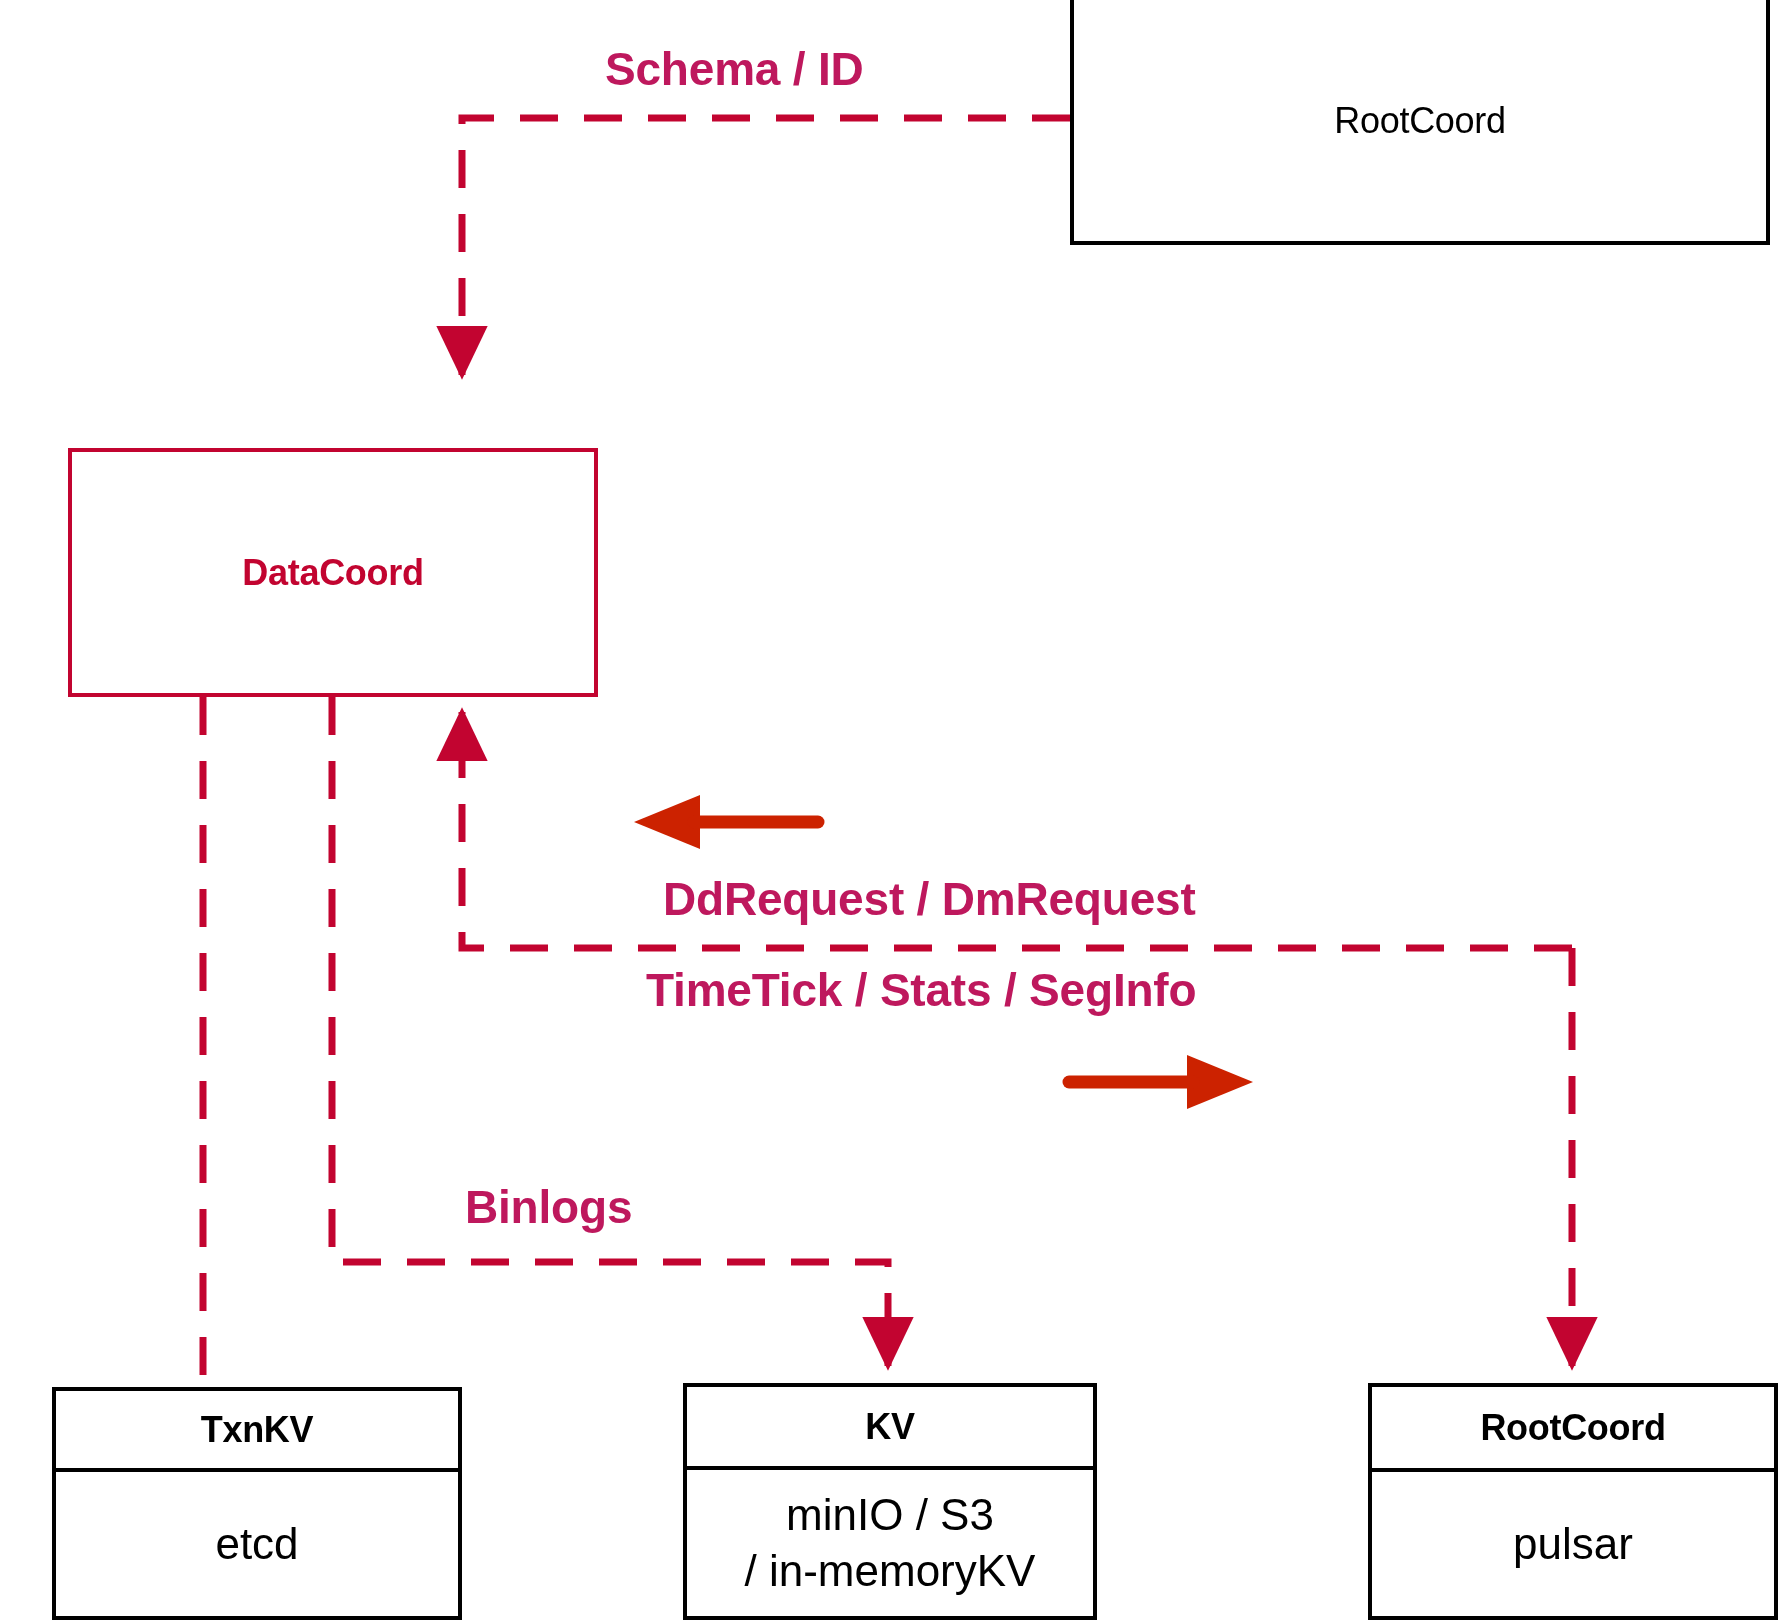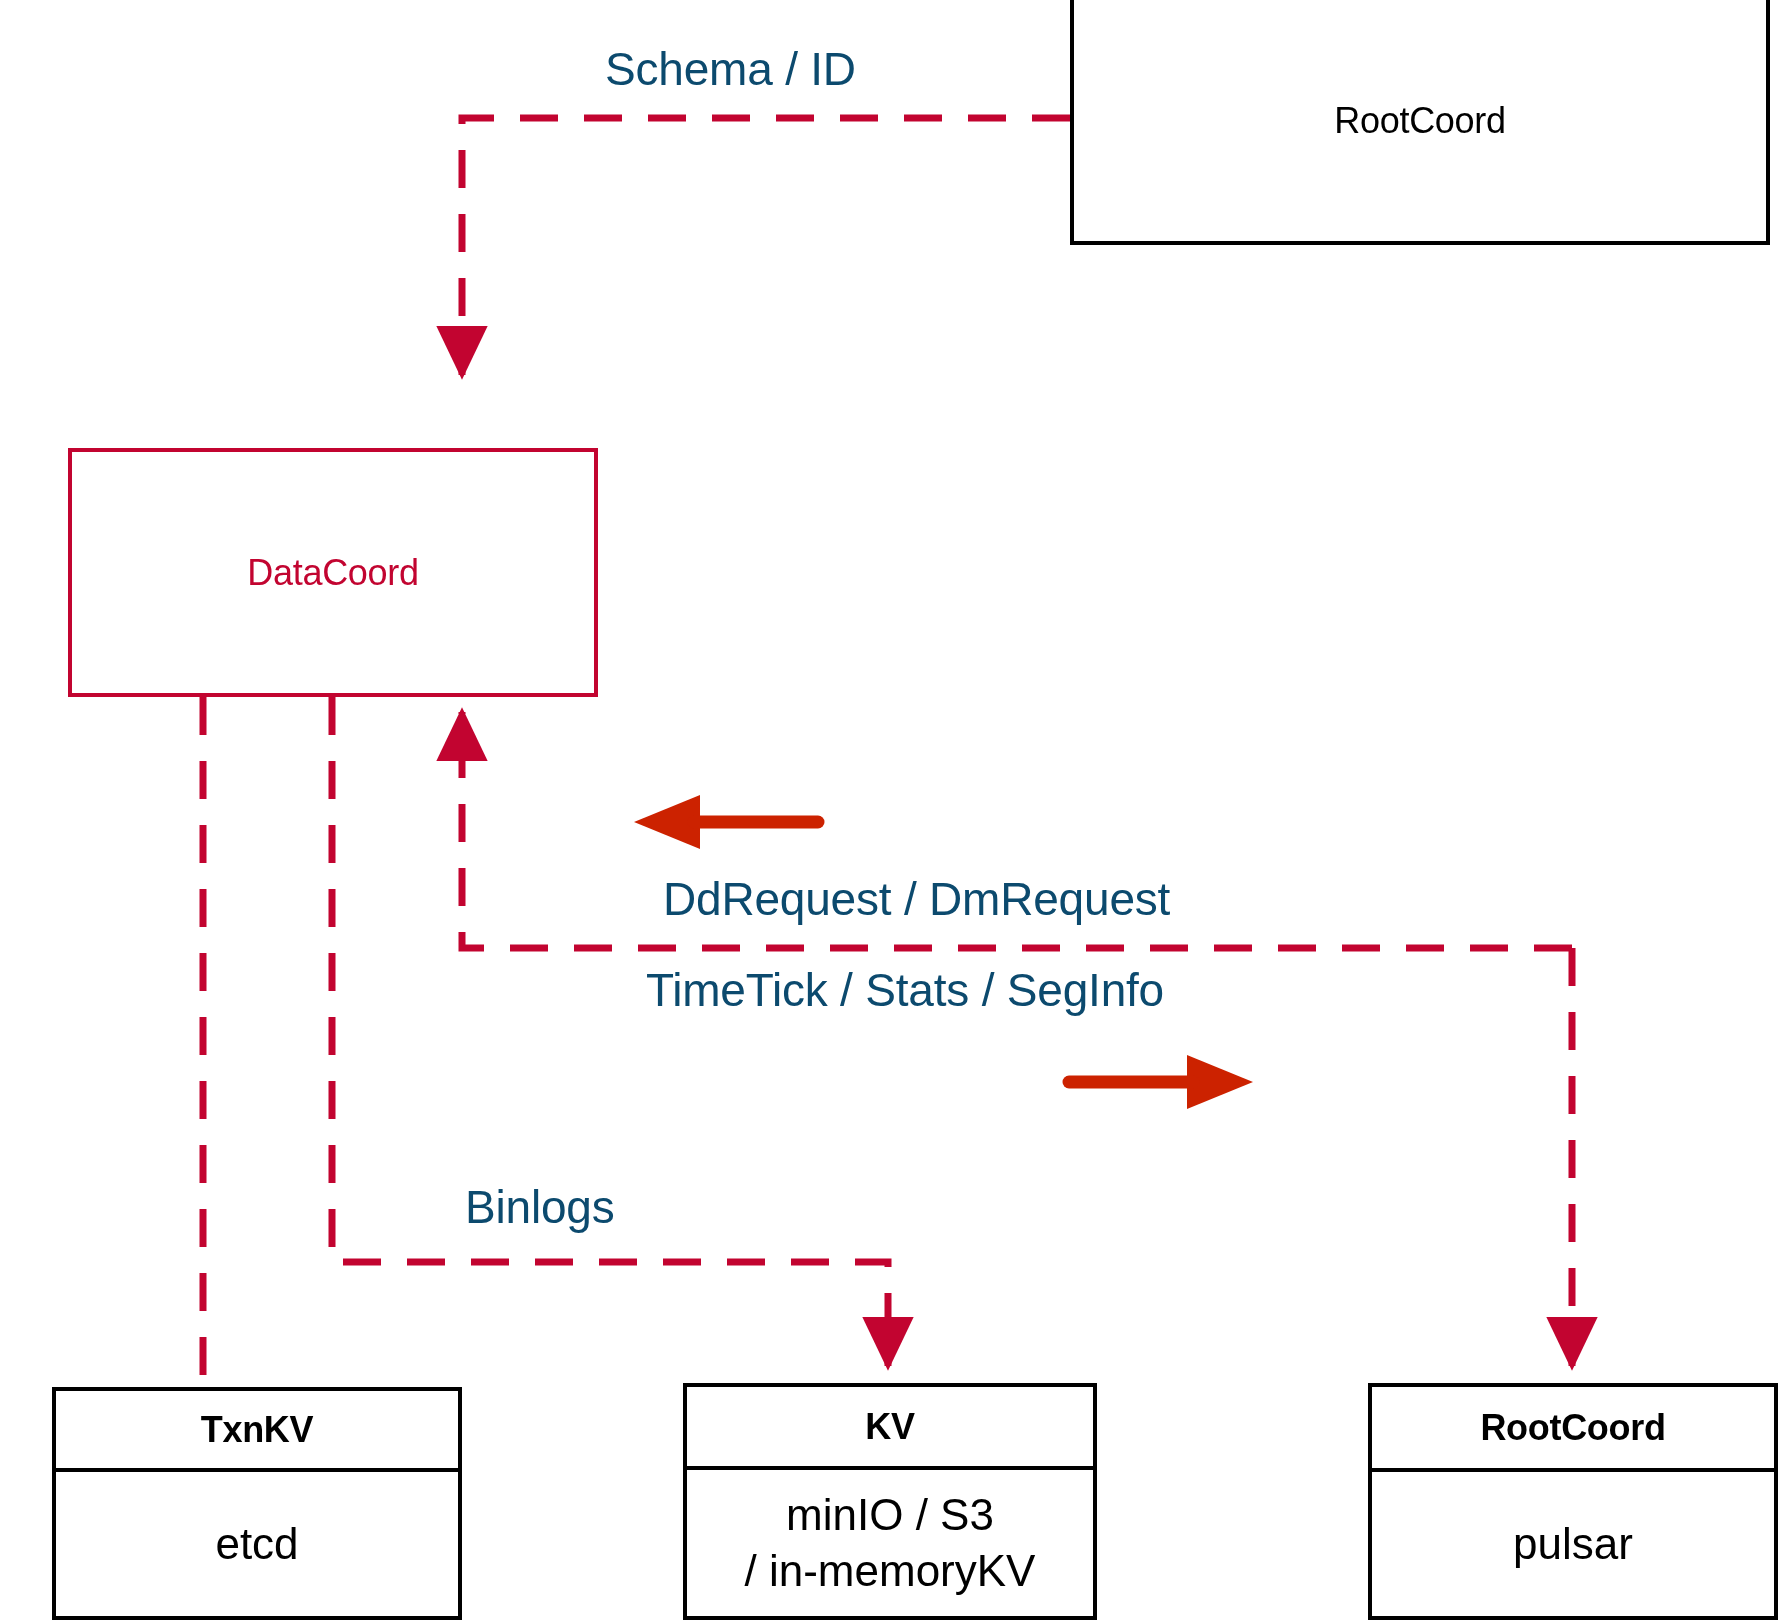--- a/index.html
+++ b/index.html
@@ -43,21 +43,21 @@
     text-align: center;
     font-size: 36px;
     color: #000000;
     letter-spacing: -0.3px;
   }
   .node-title.bold {
     font-weight: bold;
   }
   .node-title.red-text {
     color: #c20430;
-    font-weight: normal;
+    font-weight: bold;
     text-align: right;
   }
   .node-divider {
     width: 100%;
     height: 4px;
     background: #000000;
   }
   .node-sub {
     display: flex;
     align-items: center;
@@ -67,23 +67,24 @@
     text-align: center;
     font-size: 44px;
     color: #000000;
     line-height: 1.28;
     padding: 0 6px;
     box-sizing: border-box;
   }
   .edge-label {
     position: absolute;
     font-size: 46px;
-    color: #0c4a6e;
+    color: #be185d;
     white-space: nowrap;
     letter-spacing: -0.2px;
+    font-weight: bold;
   }
 </style>
 </head>
 <body>
 
 <div id="canvas">
 
   <svg class="layer" viewBox="0 0 1781 1624" xmlns="http://www.w3.org/2000/svg">
     <defs>
       <marker id="arrowDashed" viewBox="0 0 12 12" refX="10.5" refY="6" markerWidth="8" markerHeight="8" orient="auto-start-reverse">

